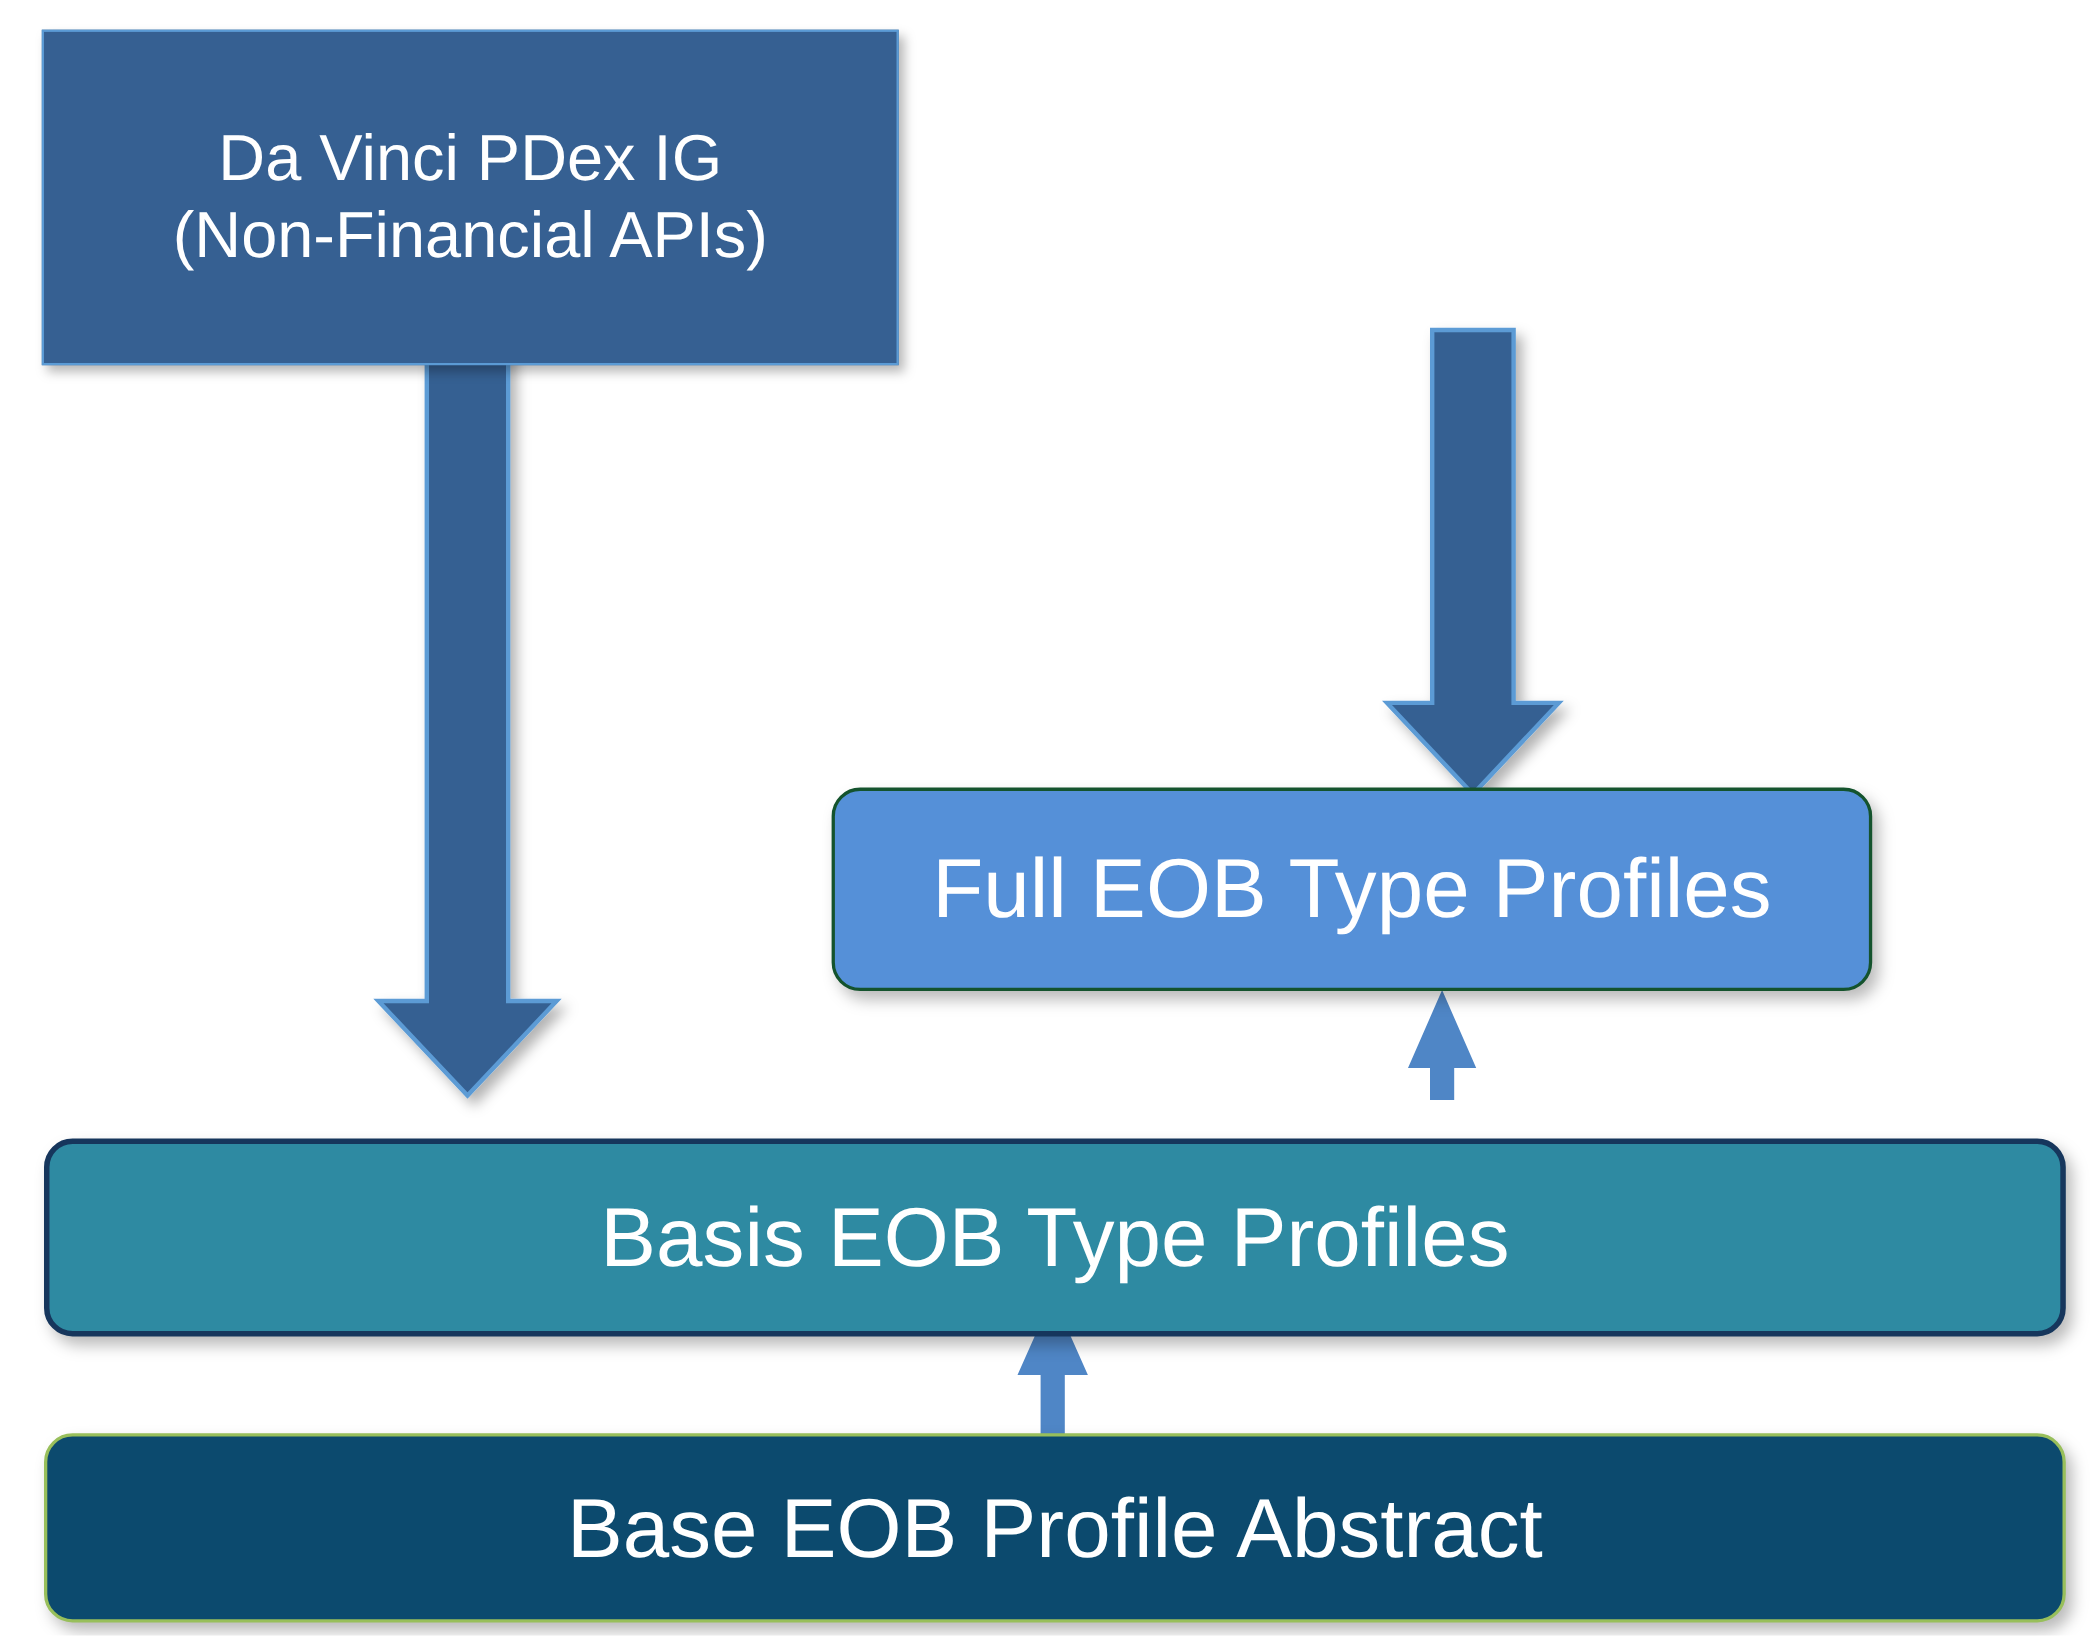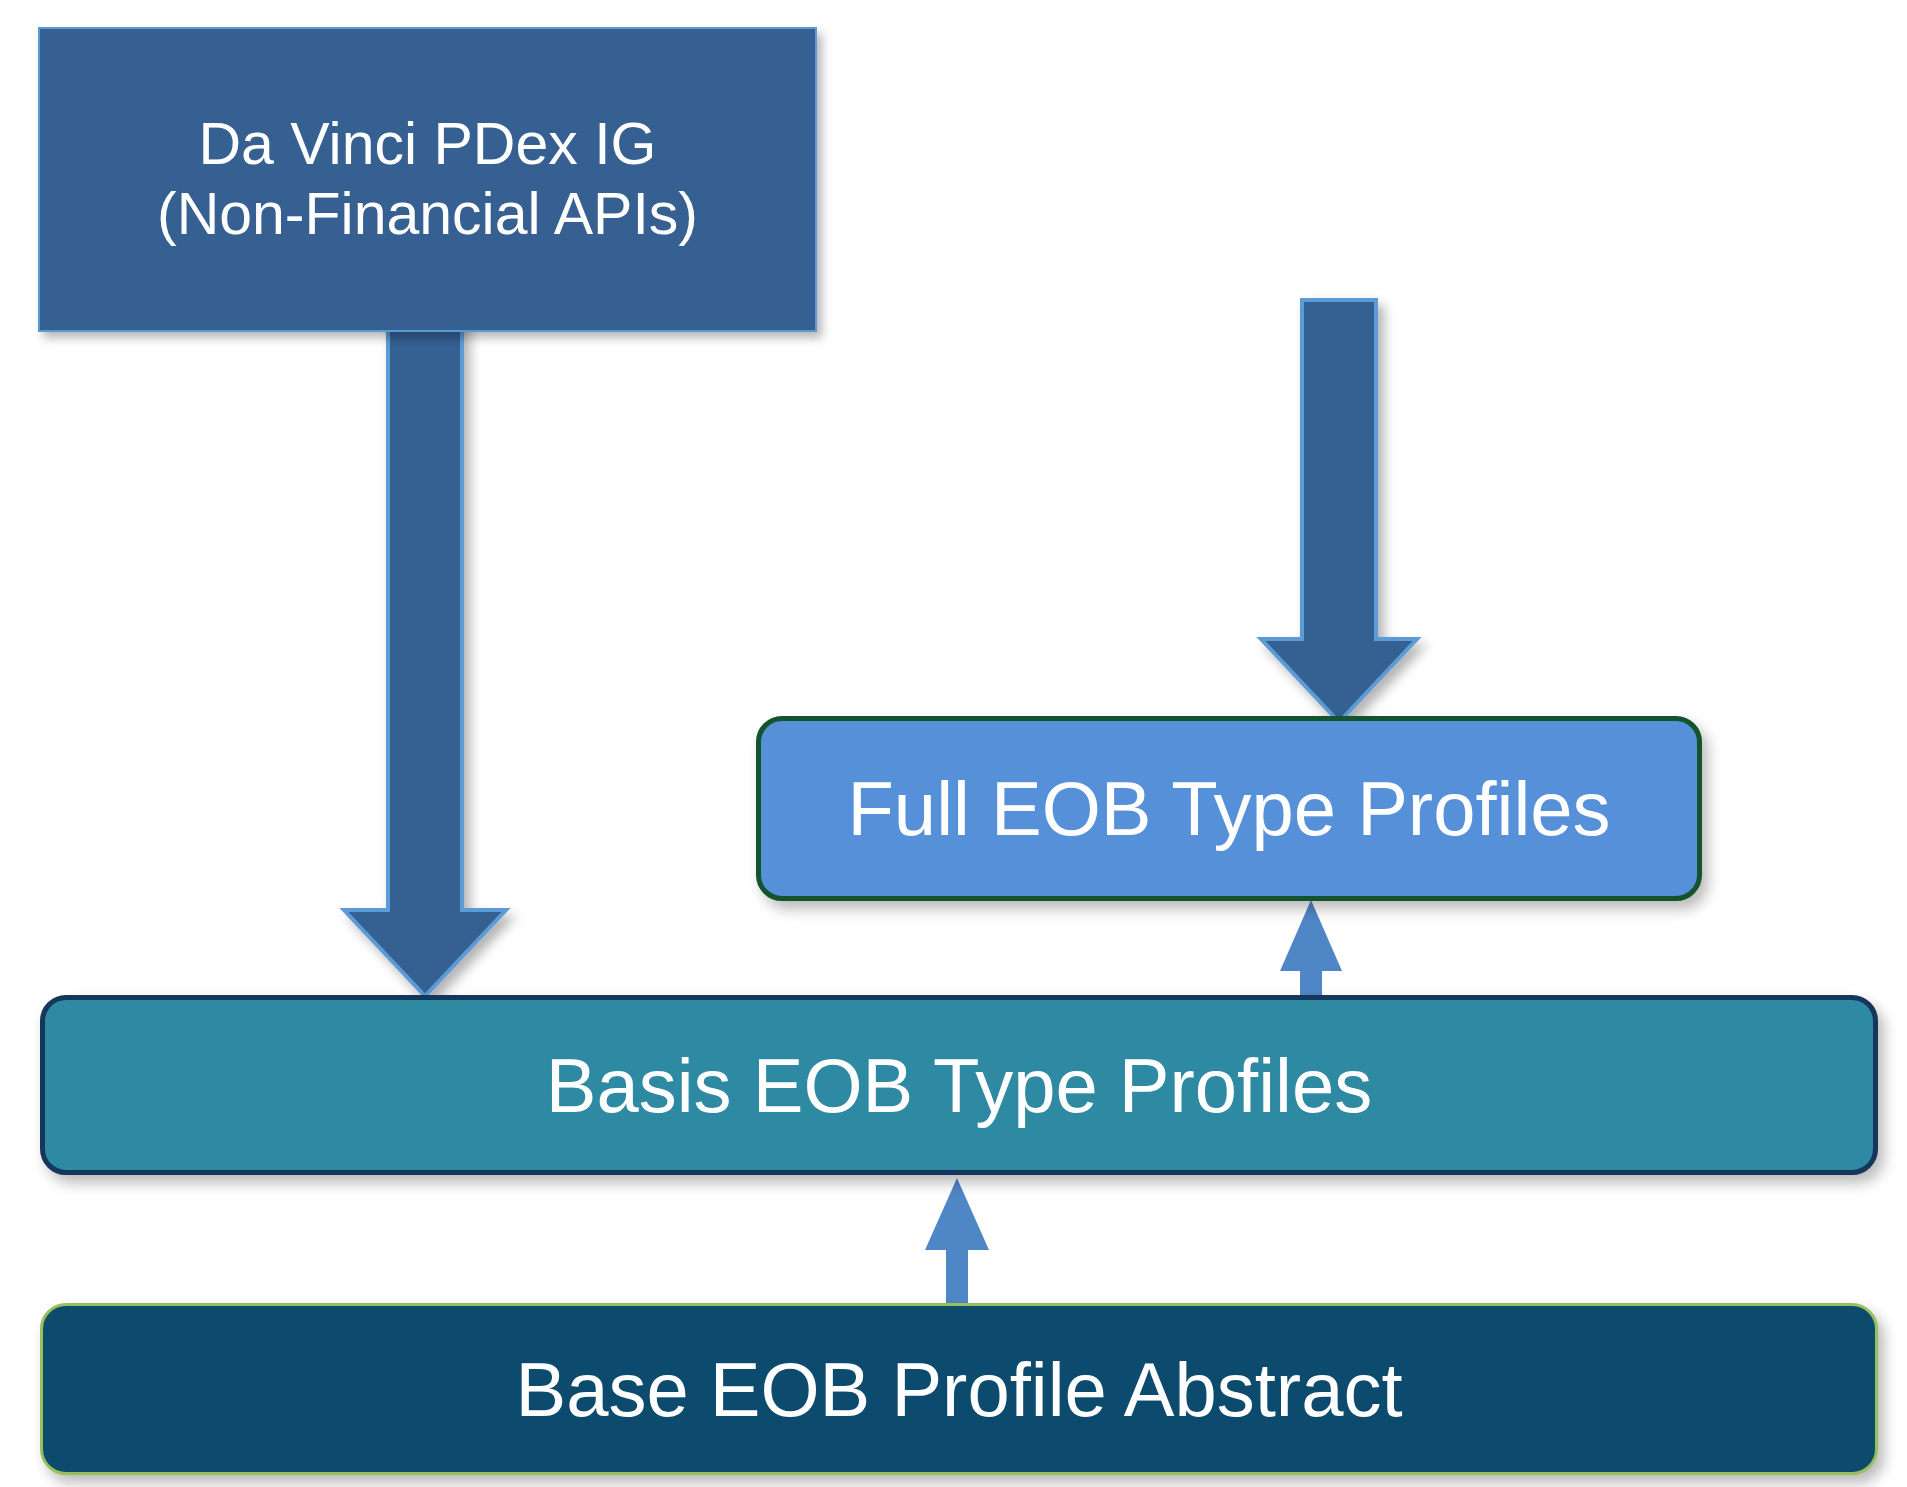--- a/index.html
+++ b/index.html
@@ -58,26 +58,26 @@
     justify-content: center;
     text-align: center;
     color: #ffffff;
     filter: drop-shadow(6px 8px 7px rgba(0,0,0,0.27));
   }
 
   #box-full-eob {
     left: 756px; top: 716px;
     width: 946px; height: 185px;
     background: #5590D8;
-    border: 5px solid #14532d;
+    border: 3px solid #14532d;
     border-radius: 26px;
     font-size: 76px;
   }
   #box-basis-eob {
-    left: 40px; top: 995px;
+    left: 40px; top: 1035px;
     width: 1838px; height: 180px;
     background: #2E8AA2;
     border: 5px solid #16365C;
     border-radius: 26px;
     font-size: 76px;
   }
   #box-base-eob {
     left: 40px; top: 1303px;
     width: 1838px; height: 172px;
     background: #0c4a6e;

